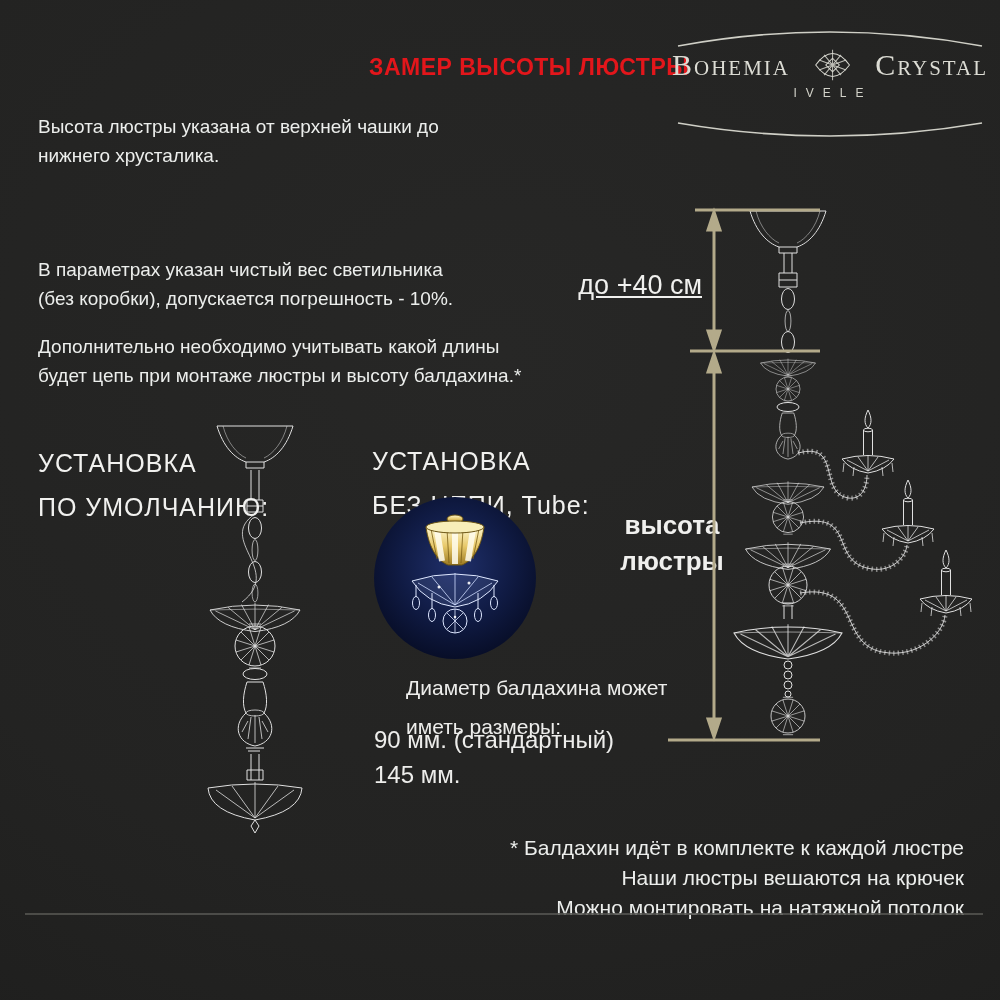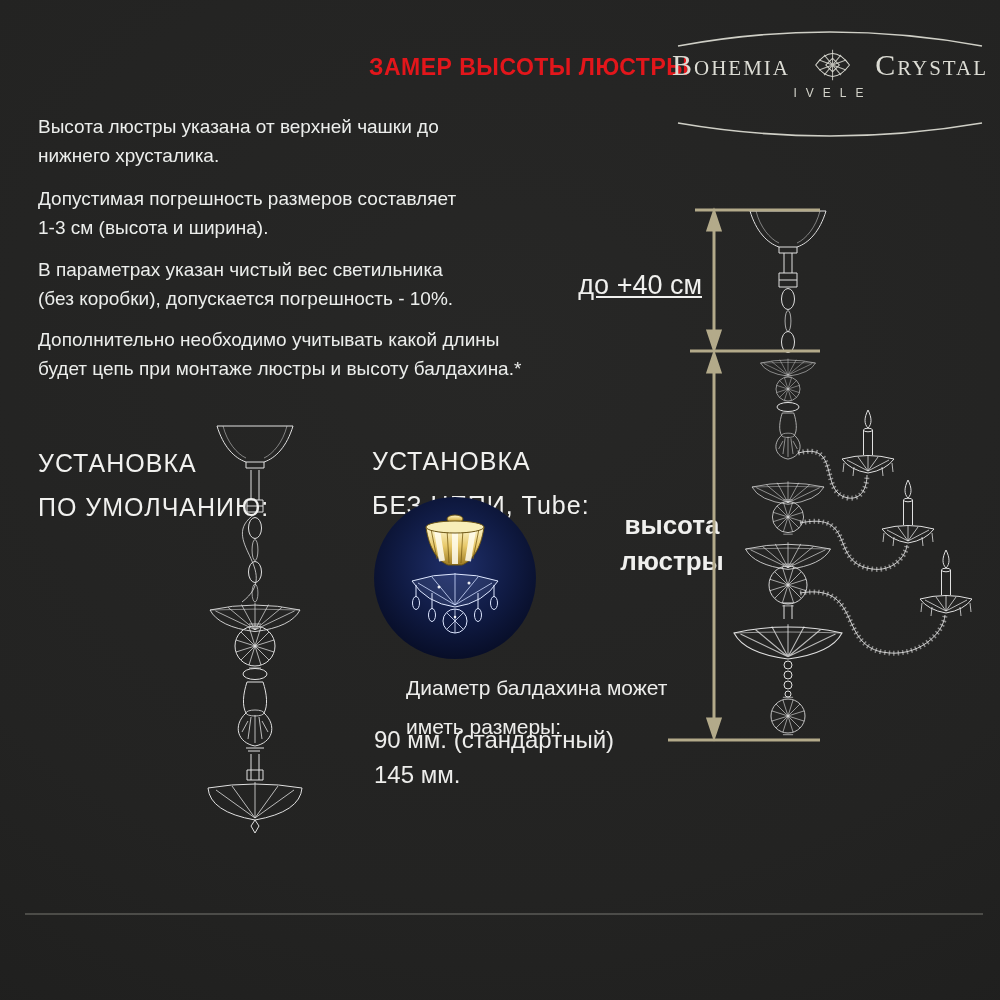--- a/index.html
+++ b/index.html
@@ -95,25 +95,23 @@
       <span class="brand">Crystal</span>
     </div>
     <div class="sub">IVELE</div>
     <svg class="arc" width="316" height="20">
       <path d="M6,3 Q158,29 310,3" stroke="#cfcfc6" stroke-width="1.6" fill="none"></path>
     </svg>
   </div>
 
   <div class="abs para pre" style="top:112px">Высота люстры указана от верхней чашки до
 нижнего хрусталика.</div>
-  <div class="abs para pre" style="top:184px">Допустимая погрешность размеров составляет
-1-3 см (высота и ширина).</div>
   <div class="abs para pre" style="top:255px">В параметрах указан чистый вес светильника
 (без коробки), допускается погрешность - 10%.</div>
-  <div class="abs para pre" style="top:325px">Дополнительно необходимо учитывать какой длины
+  <div class="abs para pre" style="top:332px">Дополнительно необходимо учитывать какой длины
 будет цепь при монтаже люстры и высоту балдахина.*</div>
 
   <div class="abs heading pre" style="left:38px;top:441px">УСТАНОВКА
 ПО УМОЛЧАНИЮ:</div>
   <div class="abs heading pre" style="left:372px;top:439px">УСТАНОВКА
 БЕЗ ЦЕПИ, Tube:</div>
 
   <svg class="art" style="left:180px;top:418px" width="150" height="420" viewBox="0 0 150 420">
     <g stroke="#f1f1f1" stroke-width="1" fill="none" opacity="0.92">
       <use href="#def-cup" transform="translate(75,8)"></use>
@@ -220,16 +218,21 @@
       <path d="M75,15 H200 M70,156 H200 M48,545 H200" fill="none"></path>
       <path d="M94,24 V147" fill="none"></path>
       <polygon points="94,17 88,35 100,35"></polygon>
       <polygon points="94,154 88,136 100,136"></polygon>
       <path d="M94,166 V534" fill="none"></path>
       <polygon points="94,159 88,177 100,177"></polygon>
       <polygon points="94,542 88,524 100,524"></polygon>
     </g>
   </svg>
 
+  <div class="abs footnotes">
+    <div>* Балдахин идёт в комплекте к каждой люстре</div>
+    <div>Наши люстры вешаются на крючек</div>
+    <div>Можно монтировать на натяжной потолок</div>
+  </div>
 
   <div class="abs divider"></div>
 
 </div>
 
 </body></html>

